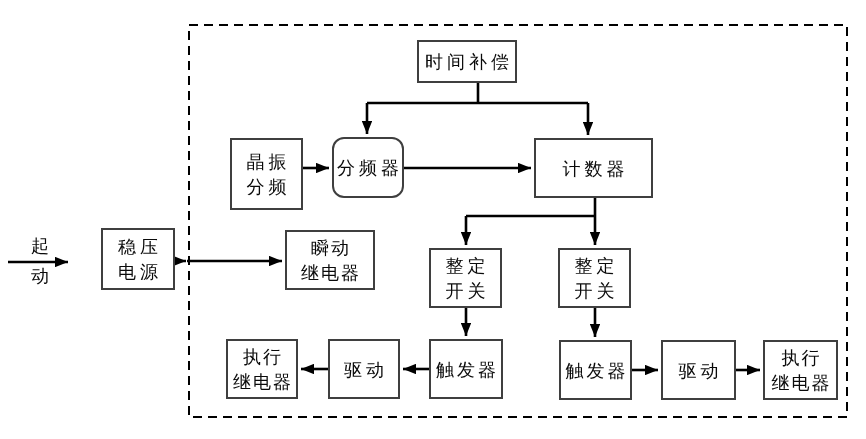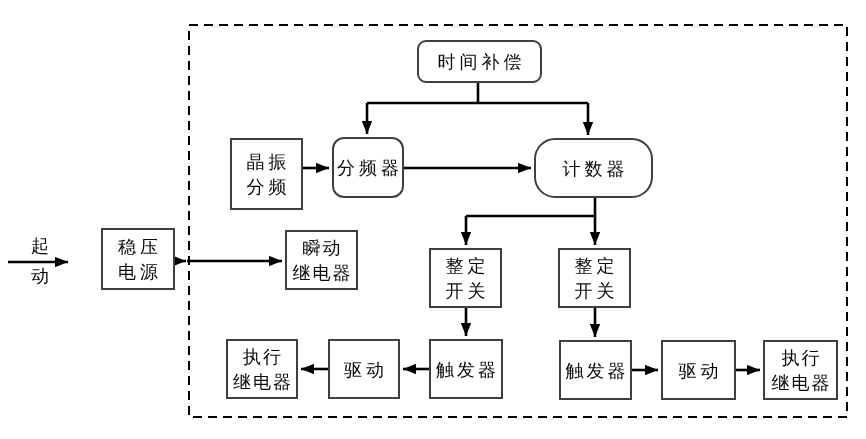--- a/index.html
+++ b/index.html
@@ -68,39 +68,39 @@
   <div class="free-label" style="left:22px;top:235px;width:36px;">
     <span>起</span>
     <span>动</span>
   </div>
 
   <div class="node" style="left:73px;top:228px;width:74px;height:62px;margin-left:28px;">
     <span>稳压</span>
     <span>电源</span>
   </div>
 
-  <div class="node" style="left:285px;top:230px;width:73px;height:60px;letter-spacing:2px;text-indent:2px;">
+  <div class="node" style="left:285px;top:230px;width:90px;height:60px;letter-spacing:2px;text-indent:2px;">
     <span>瞬动</span>
     <span>继电器</span>
   </div>
 
-  <div class="node" style="left:417px;top:40px;width:125px;height:43px;border-radius:9px;">
+  <div class="node" style="left:417px;top:40px;width:100px;height:43px;">
     <span>时间补偿</span>
   </div>
 
   <div class="node" style="left:230px;top:138px;width:73px;height:72px;">
     <span>晶振</span>
     <span>分频</span>
   </div>
 
   <div class="node" style="left:332px;top:137px;width:72px;height:61px;border-radius:12px;">
     <span>分频器</span>
   </div>
 
-  <div class="node" style="left:534px;top:138px;width:119px;height:60px;border-radius:21px;">
+  <div class="node" style="left:534px;top:138px;width:119px;height:60px;">
     <span>计数器</span>
   </div>
 
   <div class="node" style="left:429px;top:248px;width:73px;height:60px;">
     <span>整定</span>
     <span>开关</span>
   </div>
 
   <div class="node" style="left:558px;top:248px;width:73px;height:60px;">
     <span>整定</span>

